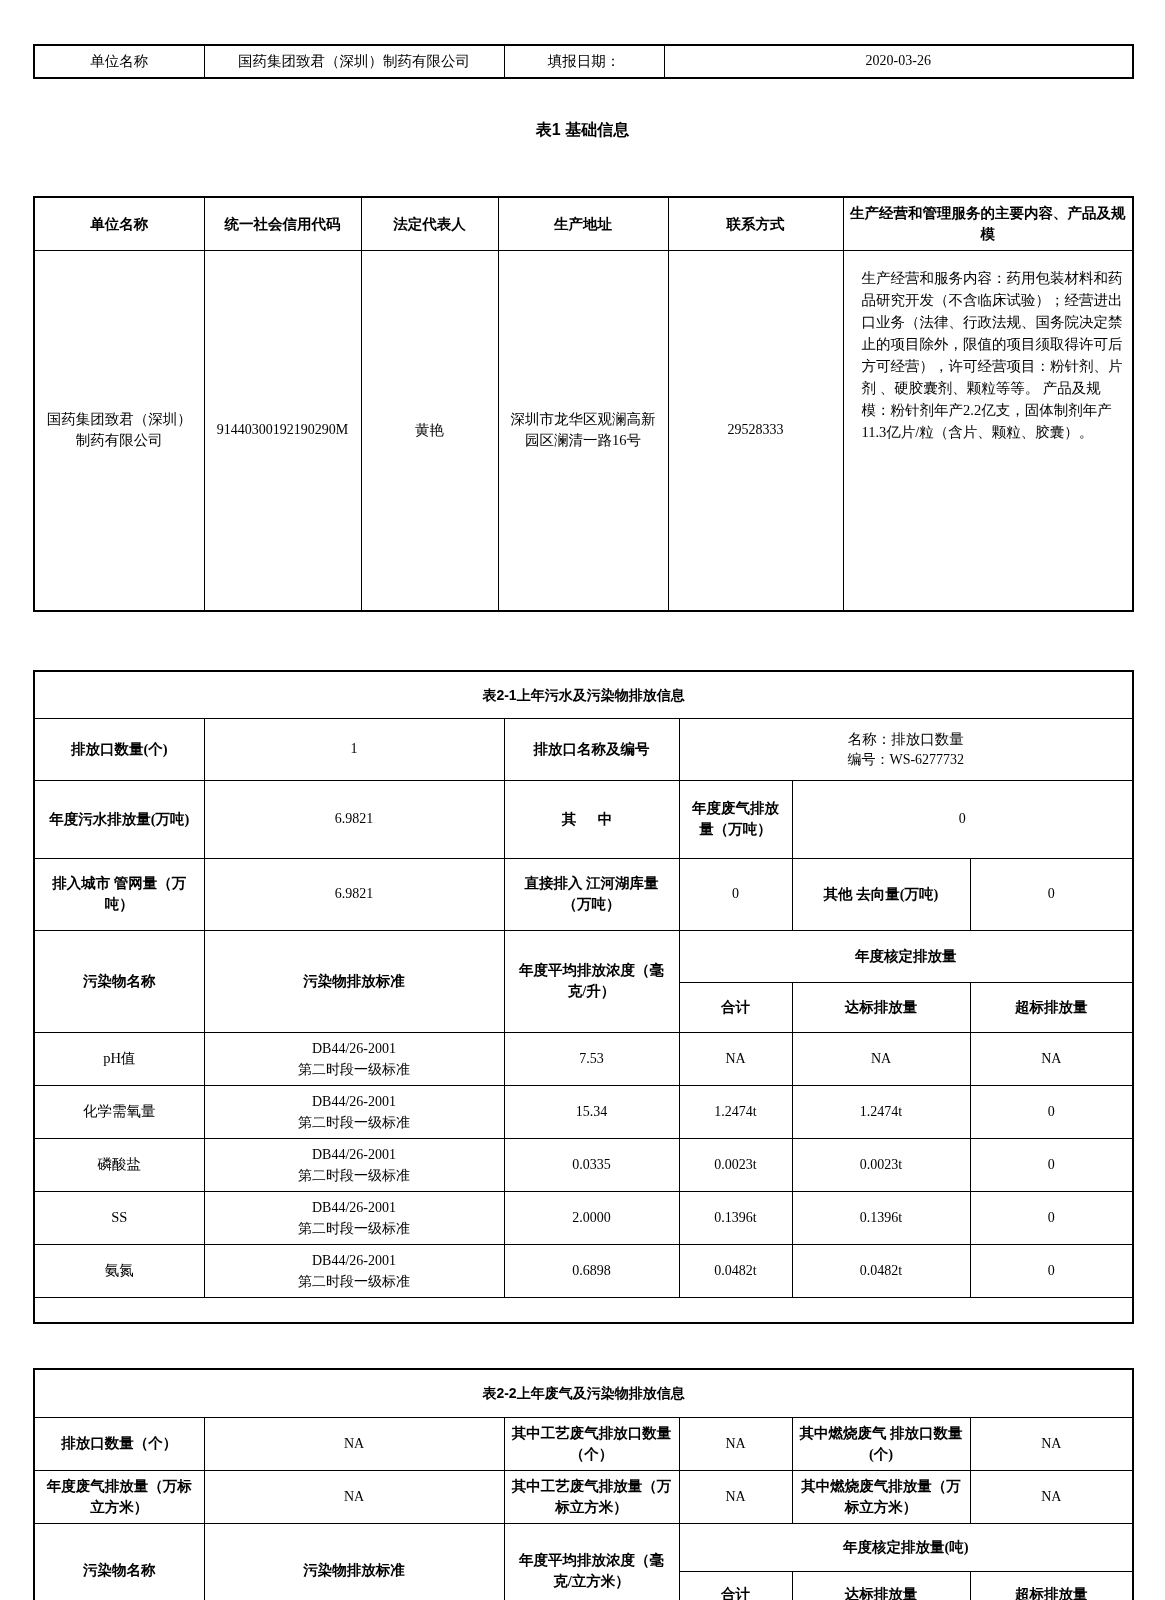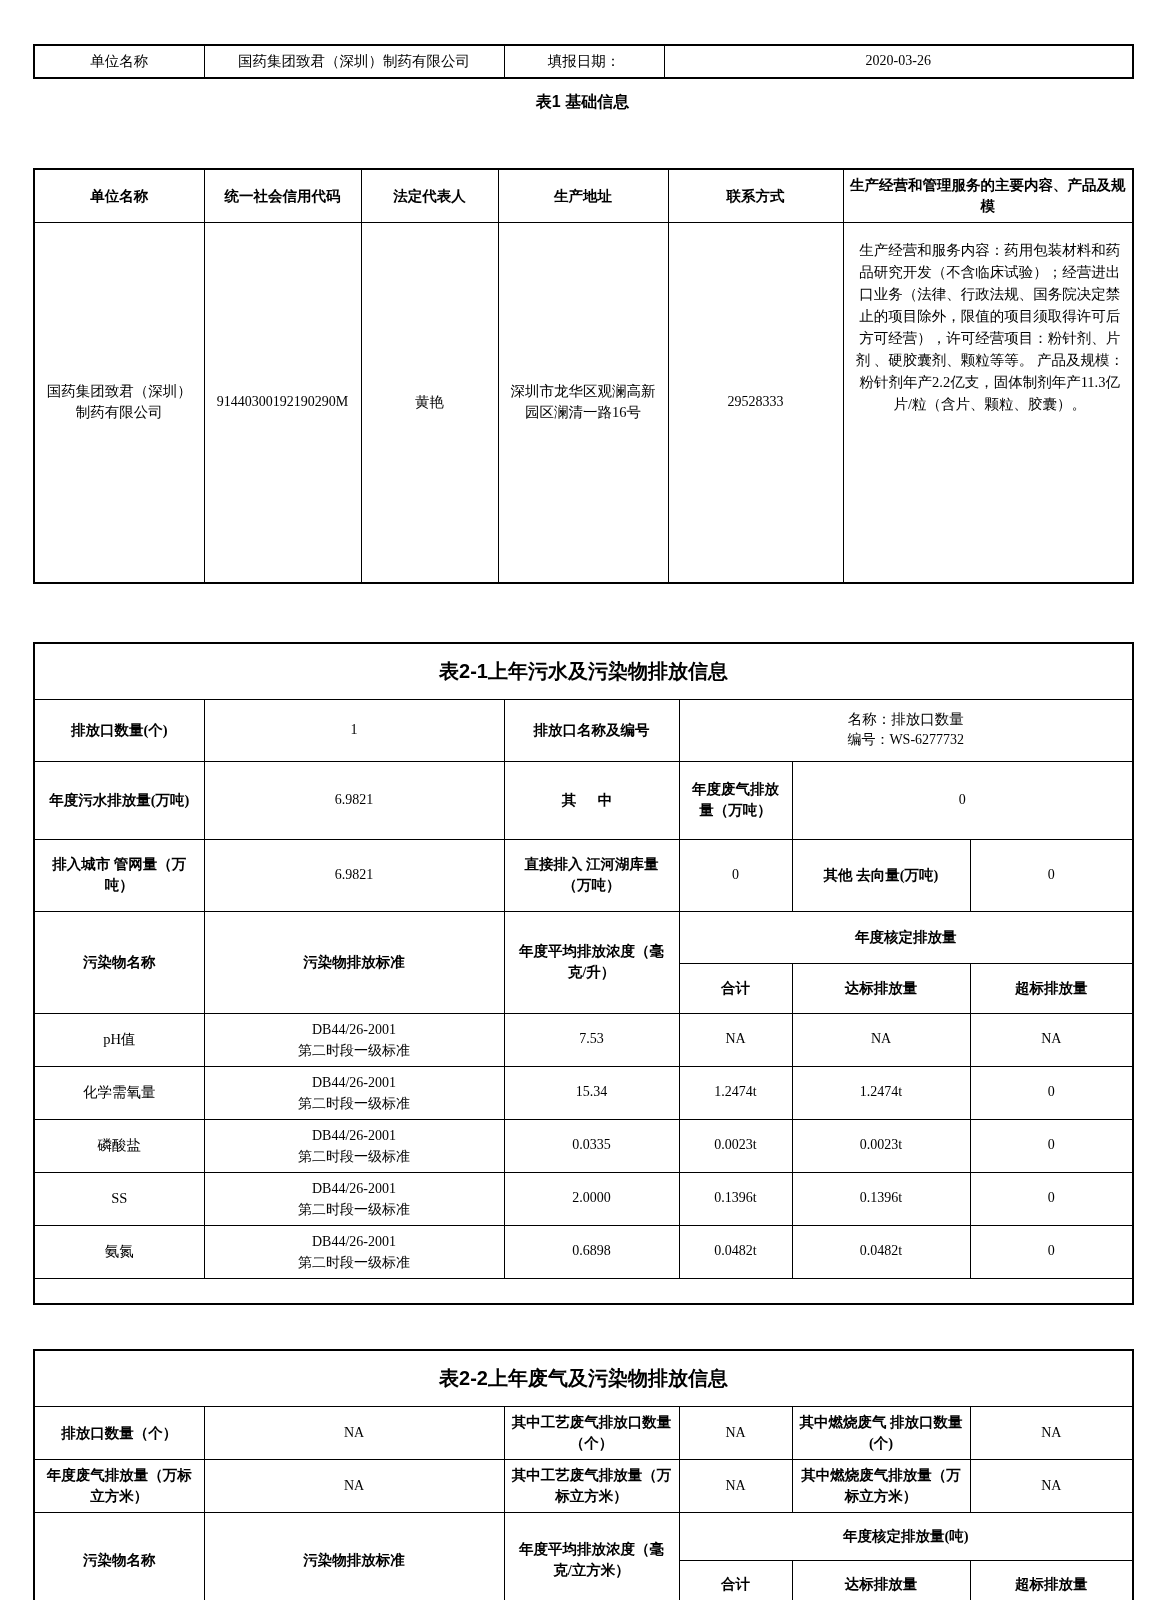--- a/index.html
+++ b/index.html
@@ -42,38 +42,39 @@
     word-wrap: break-word;
     overflow-wrap: break-word;
   }
   .outer-border { border: 2px solid #000; }
   .section-caption {
     text-align: center;
     font-size: 16px;
     font-weight: bold;
     padding: 13px 0 11px 0;
     font-family: "Liberation Sans", "DejaVu Sans", sans-serif;
+    margin-top: 28px;
   }
   .bold { font-weight: bold; }
   .num {
     font-family: "Liberation Serif", "DejaVu Serif", serif;
     font-size: 14px;
   }
   .tbl-title-cell {
     font-weight: bold;
-    font-size: 20px;
+    font-size: 14px;
     padding: 13px 0;
     font-family: "Liberation Sans", "DejaVu Sans", sans-serif;
   }
   .scope-cell {
-    text-align: center;
+    text-align: left;
     font-size: 14.5px;
     line-height: 1.52;
     vertical-align: top;
-    padding: 16px 8px 8px 12px;
+    padding: 16px 8px 8px 18px;
   }
   .tall-row td { height: 360px; }
   .spacer-row td {
     height: 26px;
     border-left: 2px solid #000;
     border-right: 2px solid #000;
     border-top: none;
     border-bottom: none;
   }
   .gap-block { height: 14px; }

